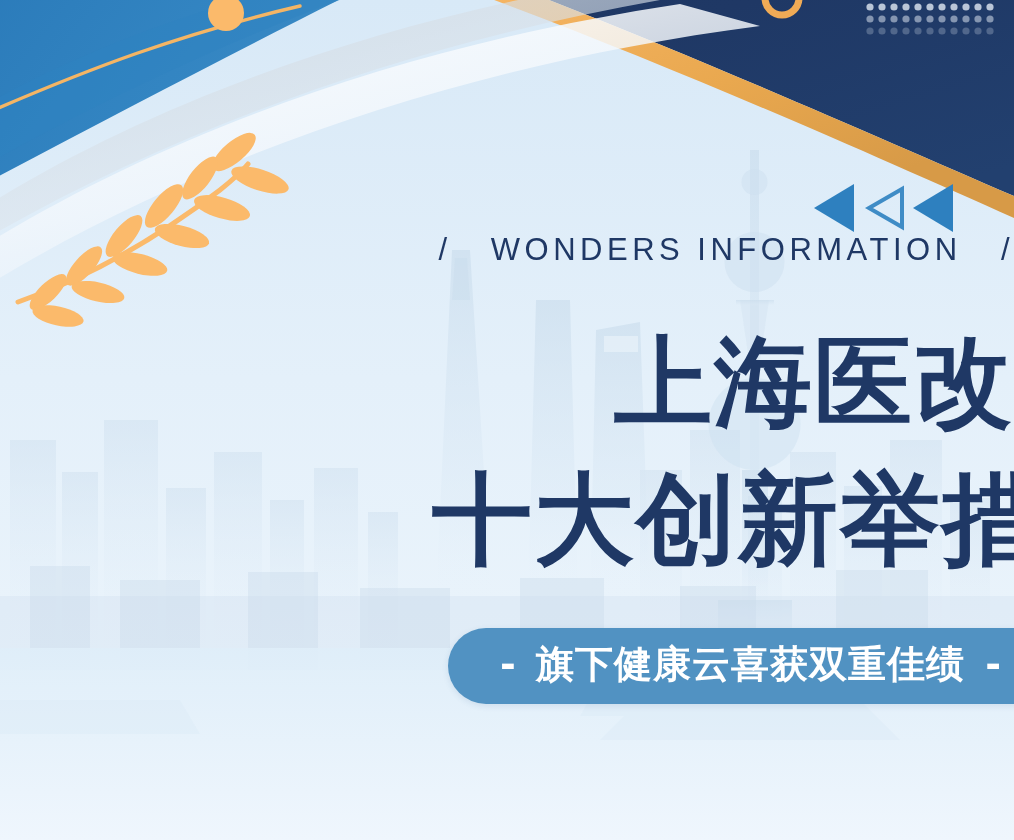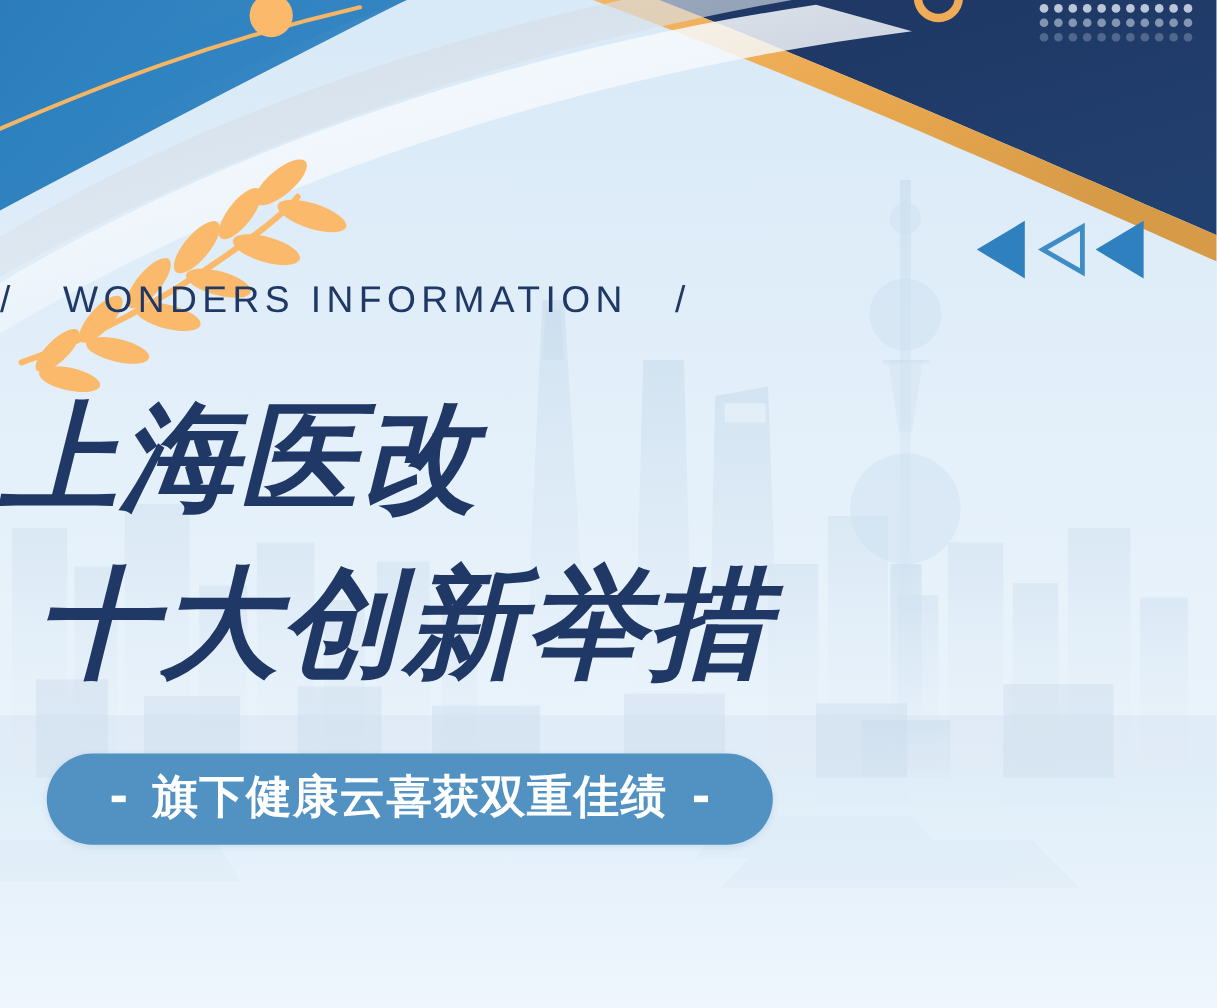--- a/index.html
+++ b/index.html
@@ -11,33 +11,33 @@
   #poster{
     position:relative;width:1014px;height:840px;overflow:hidden;
     background:linear-gradient(180deg,#e3eff9 0%,#e6f1fa 35%,#eaf3fb 62%,#edf5fc 82%,#eef5fc 100%);
   }
   .layer{position:absolute;top:0;left:0;width:1014px;height:840px;}
   .svg-layer{display:block;}
 
   
   .content{
     position:absolute;left:0;top:0;width:880px;height:840px;
-    text-align:left;
+    text-align:right;
   }
   .eyebrow{
     position:absolute;left:0;top:232px;width:1014px;
     font-size:31px;font-weight:400;color:#1f3865;
     letter-spacing:4.5px;white-space:nowrap;
   }
   .eyebrow .slash{font-weight:300;}
   .headline{
     position:absolute;left:0;width:1014px;
     color:#1f3865;font-weight:700;
     font-family:"DejaVu Sans","Liberation Sans",sans-serif;
-    white-space:nowrap;line-height:1;font-style:italic;
+    white-space:nowrap;line-height:1;
   }
   .headline-1{top:333px;font-size:98px;letter-spacing:2px;}
   .headline-2{top:470px;font-size:100px;letter-spacing:2px;padding-left:30px;}
   .pillwrap{position:absolute;left:0;top:628px;width:1014px;padding-left:39px;}
   .pill{
     display:inline-block;
     background:#5192c2;
     border-radius:38px;
     padding:16px 46px 18px 46px;
     color:#ffffff;font-size:38px;font-weight:700;

